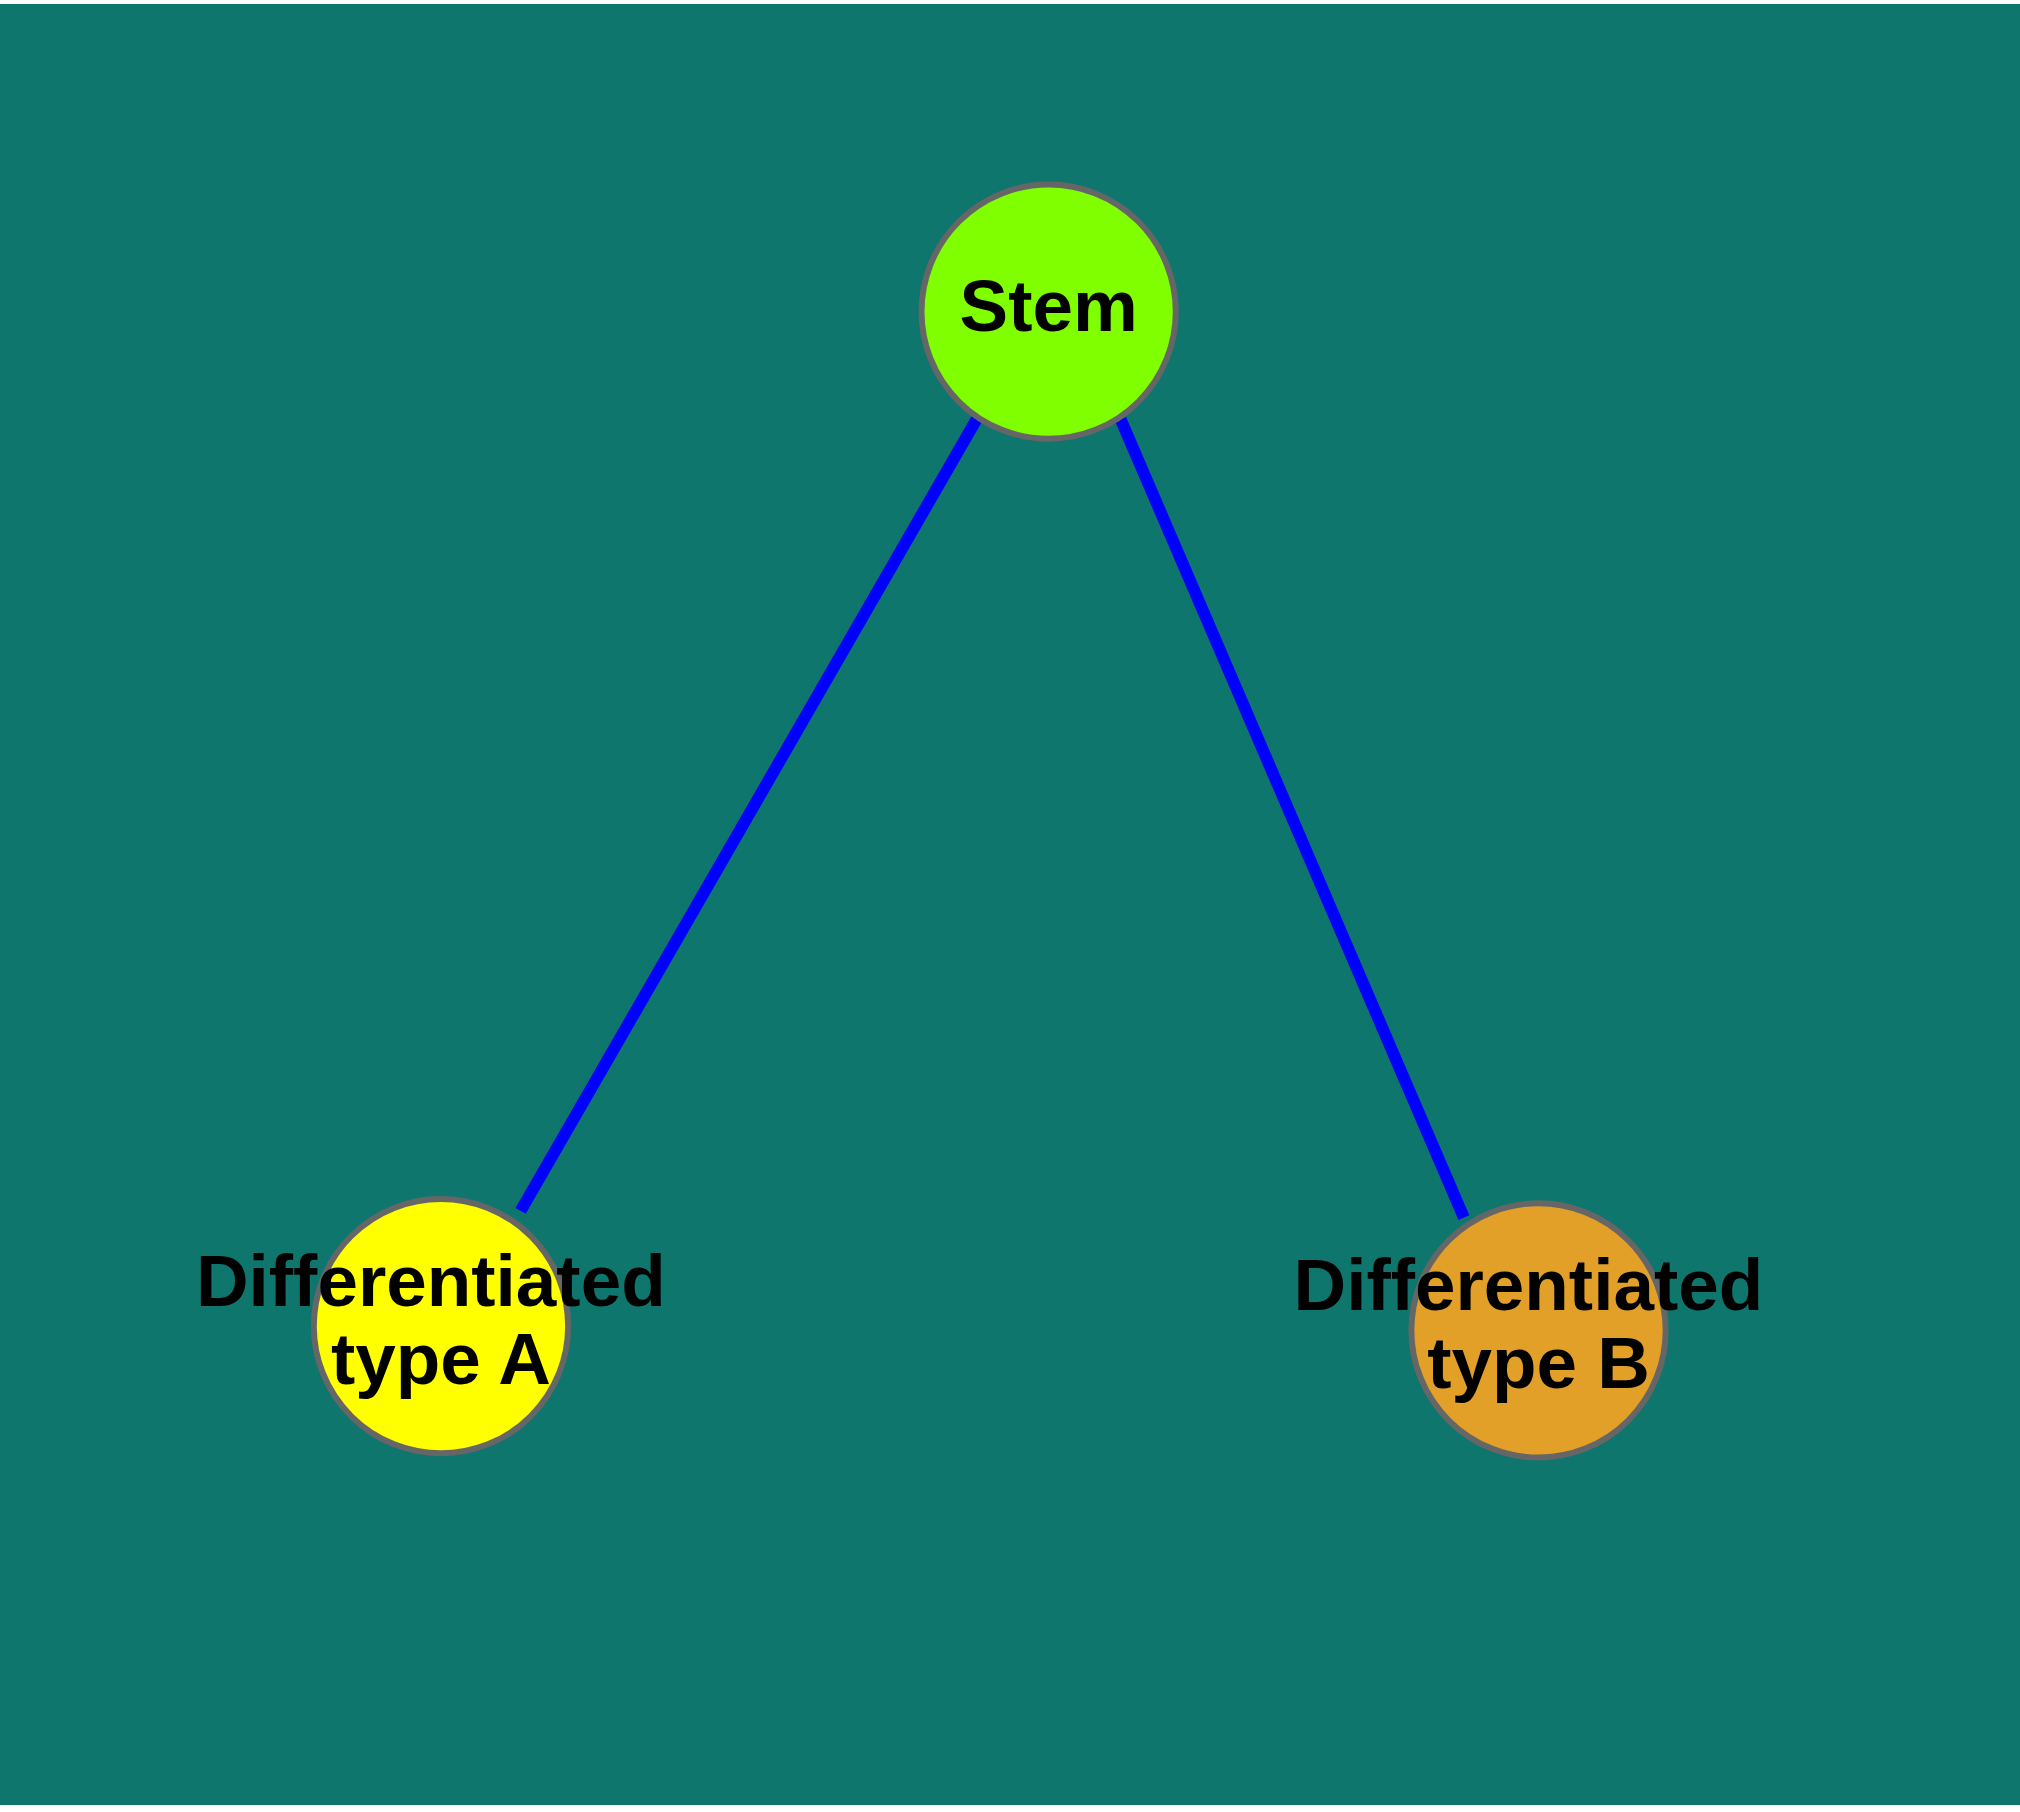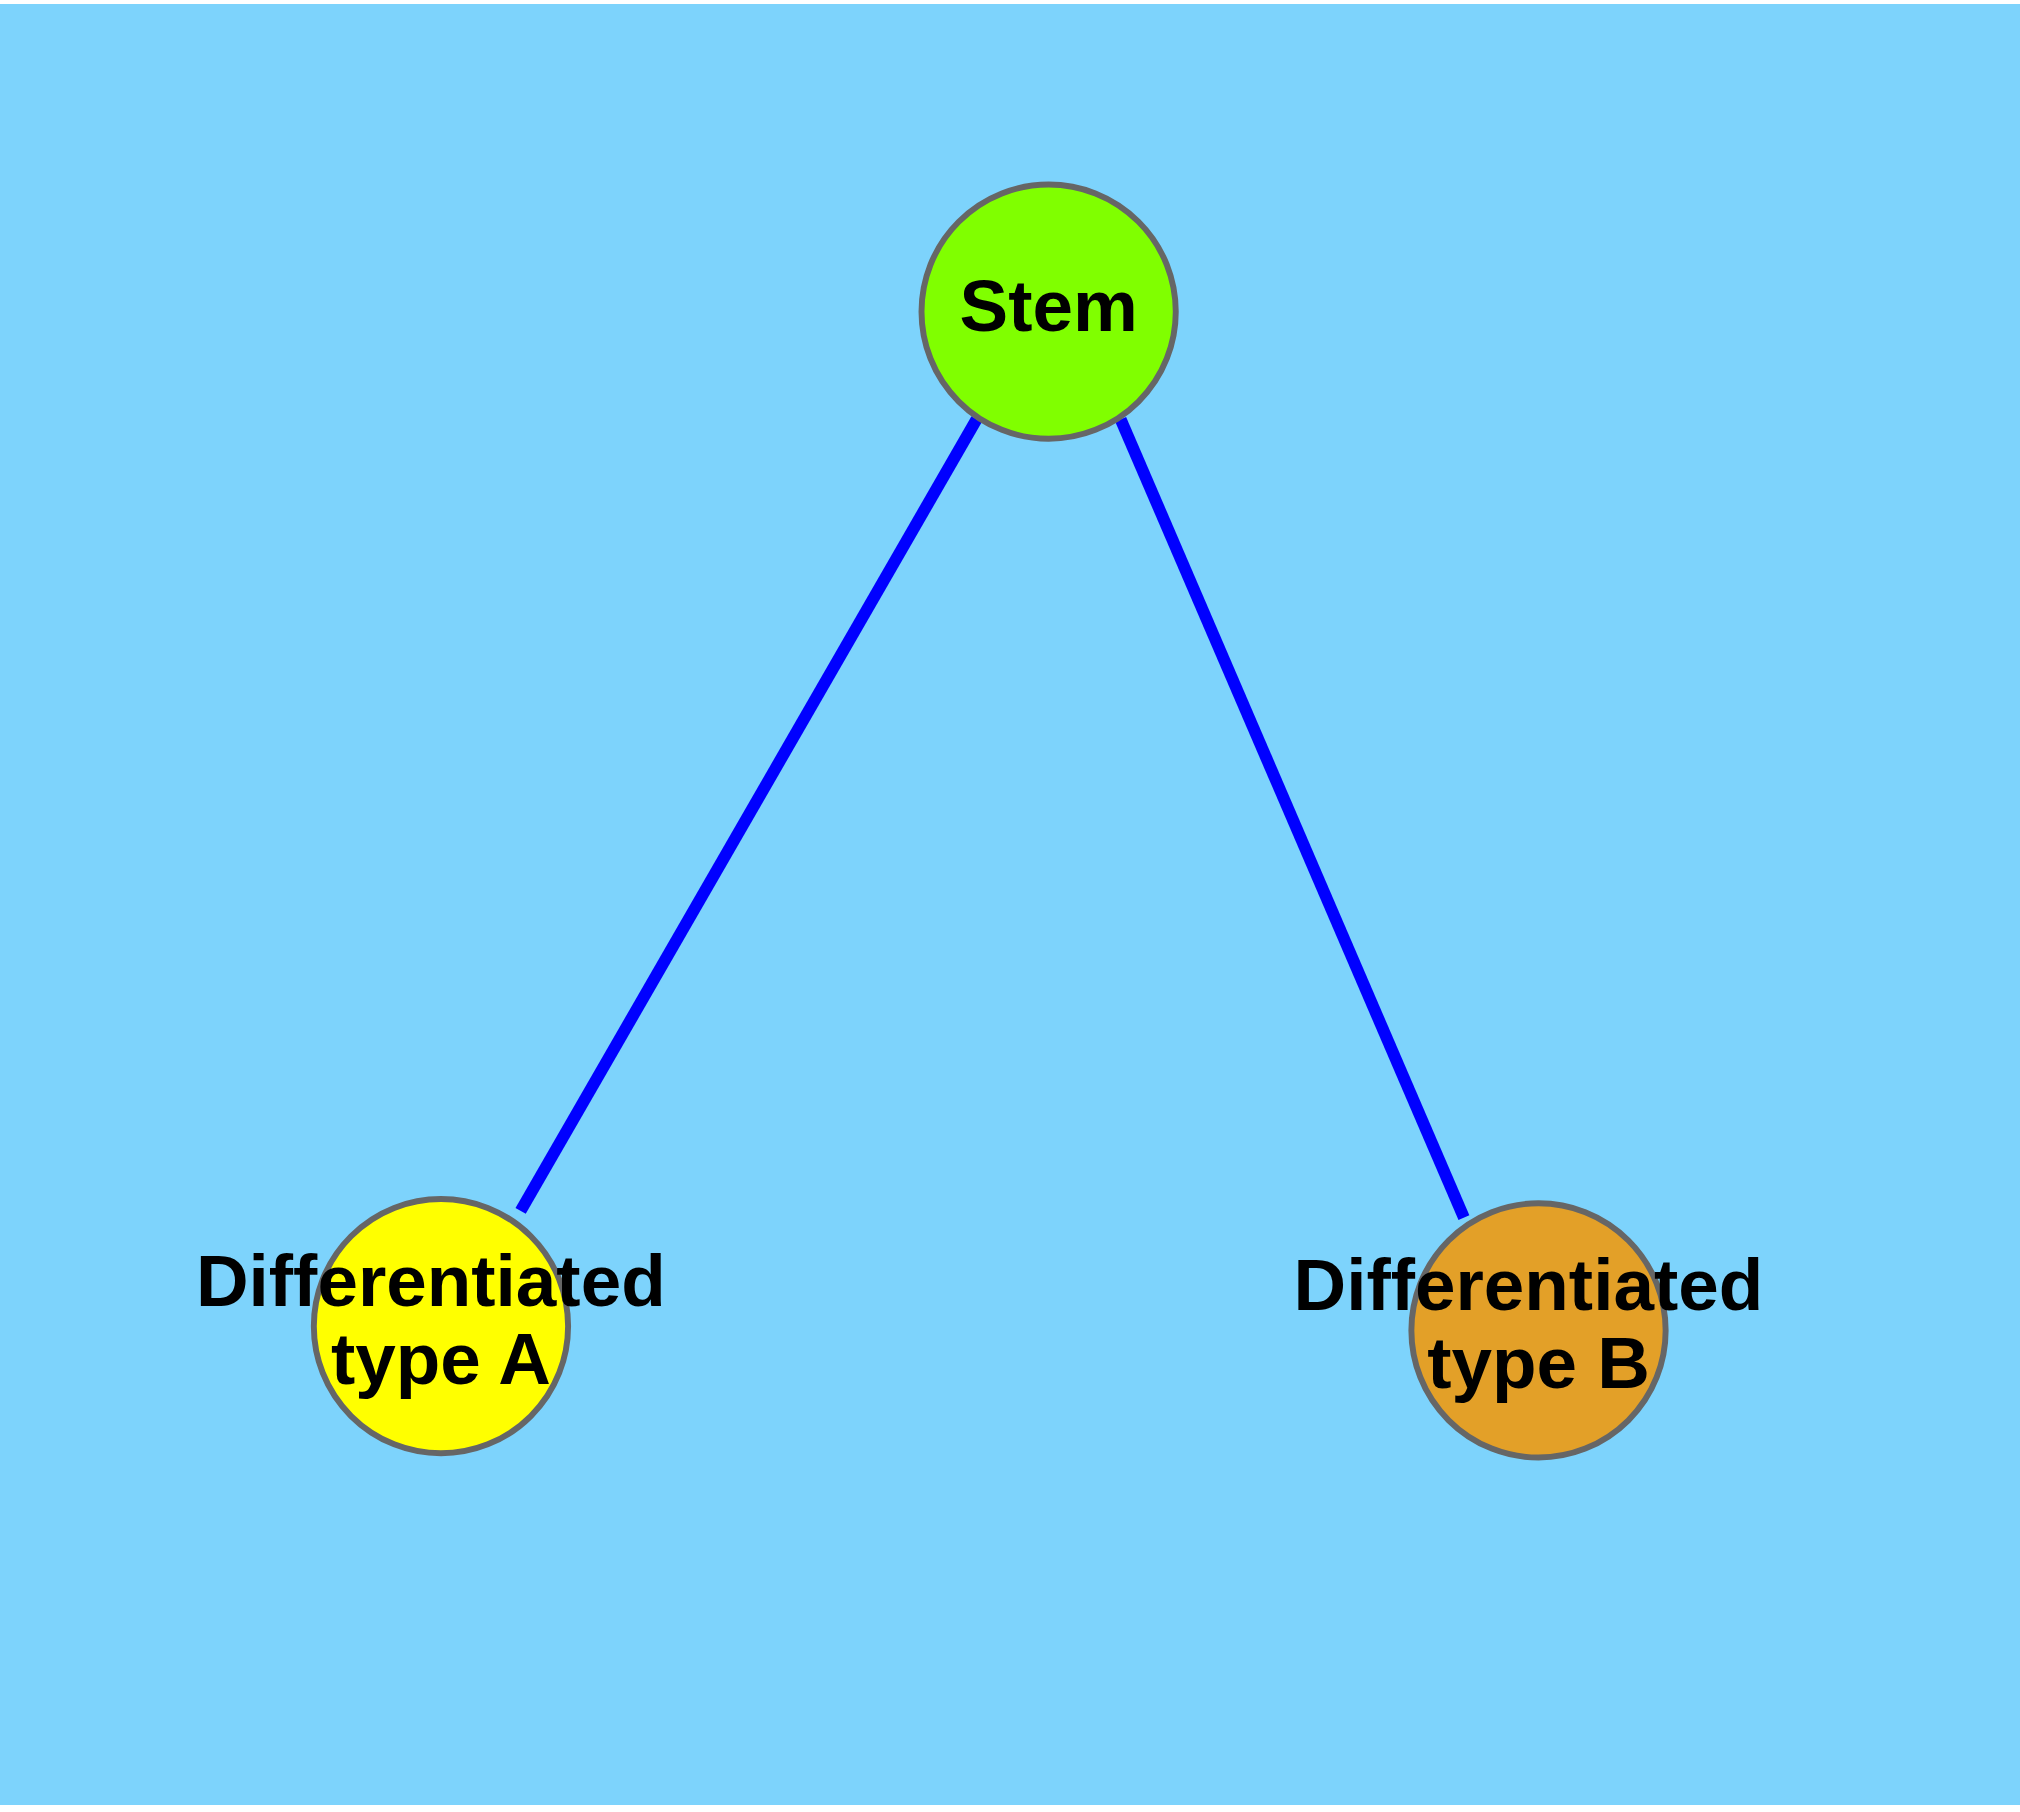--- a/index.html
+++ b/index.html
@@ -13,21 +13,21 @@
     height: 1812px;
     overflow: hidden;
     font-family: "Liberation Sans", sans-serif;
   }
   #canvas {
     position: absolute;
     left: 0;
     top: 4.2px;
     width: 2021px;
     height: 1801px;
-    background: #7dd3fc;
+    background: #0f766e;
     overflow: hidden;
   }
   #graph-svg {
     position: absolute;
     left: 0;
     top: 0;
     width: 2021px;
     height: 1801px;
     display: block;
   }

